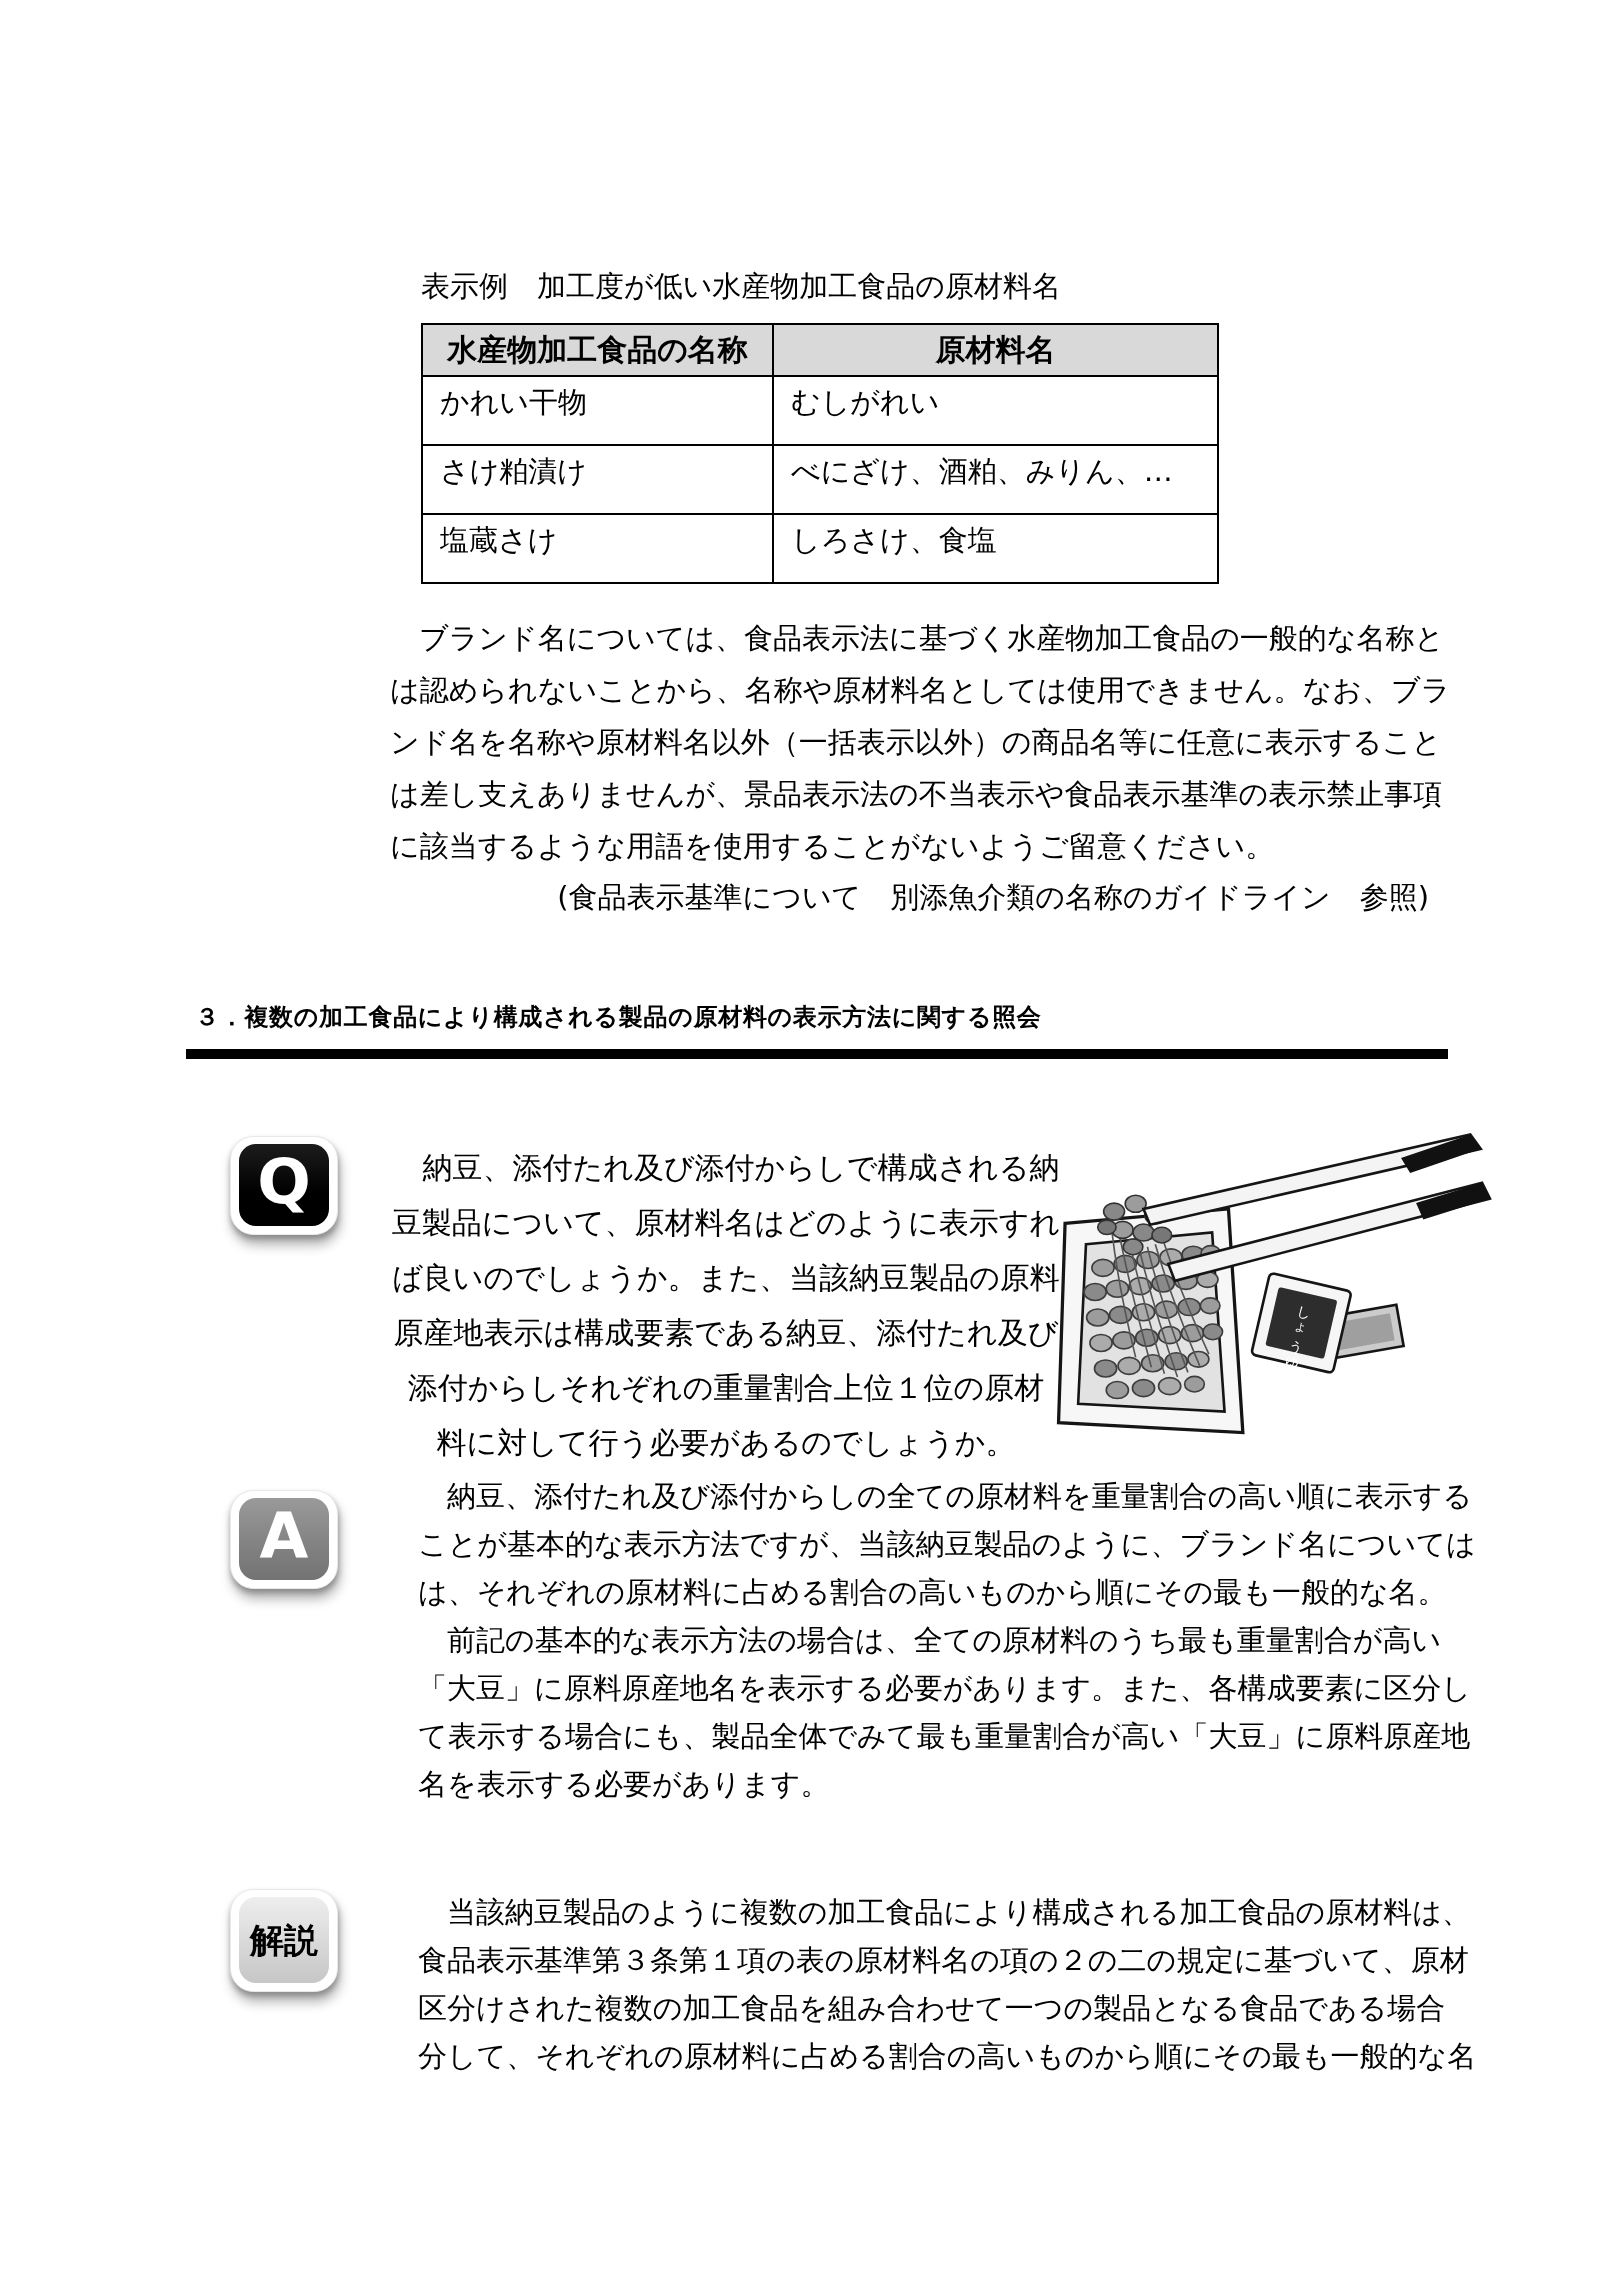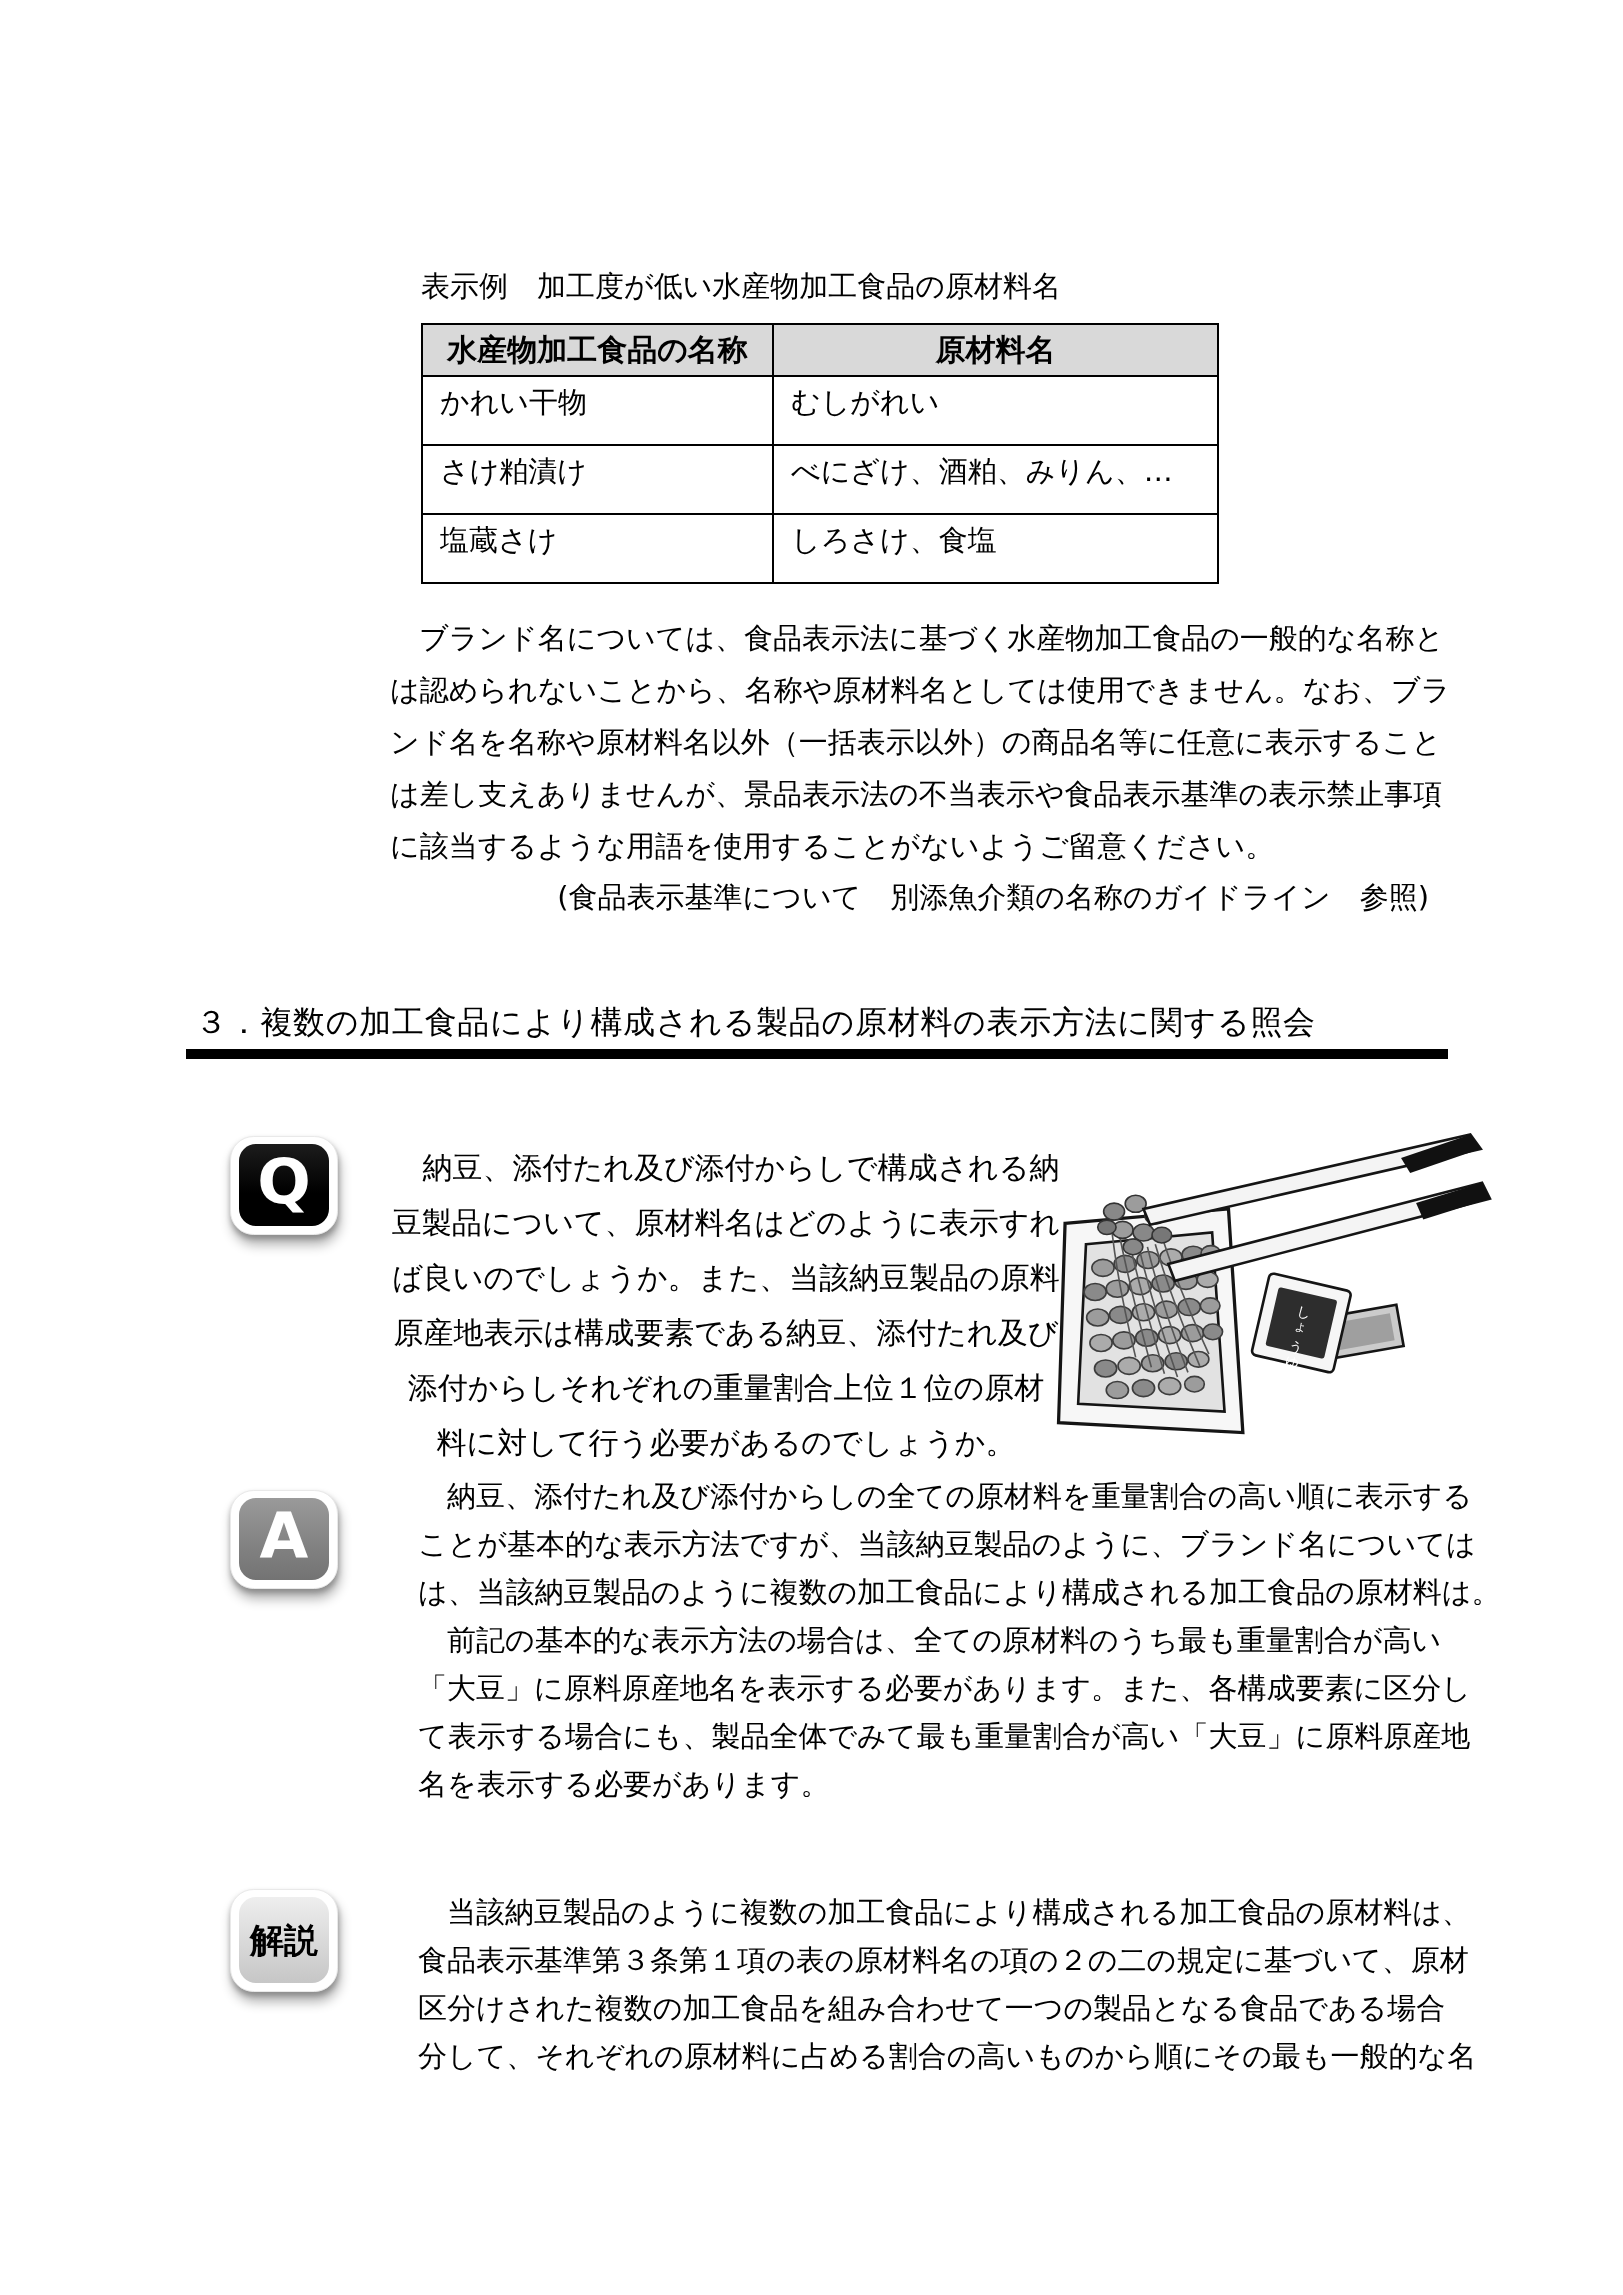--- a/index.html
+++ b/index.html
@@ -14,21 +14,21 @@
   .spec-table th, .spec-table td { border:2px solid #000; vertical-align:middle; }
   .spec-table th { height:50px; background:#d9d9d9; font-size:30px; font-weight:bold; text-align:center; padding:0; }
   .spec-table td { height:51px; font-size:29px; text-align:left; padding:0 0 16px 17px; white-space:pre; }
   .col-name { width:351px; } .col-ing { width:445px; }
 
   .note-block { position:absolute; left:390px; top:612px; width:1024px; font-size:29px; }
   .note-block .line { height:52px; line-height:52px; white-space:pre; }
   .note-ref { position:absolute; left:390px; top:871px; width:1039px; height:52px; line-height:52px;
               font-size:29px; text-align:right; white-space:pre; }
 
-  .heading { position:absolute; left:195px; top:1001px; font-size:32px; font-weight:normal; white-space:pre; letter-spacing:0.7px; }
+  .heading { position:absolute; left:195px; top:1001px; font-size:24px; font-weight:bold; white-space:pre; letter-spacing:0.7px; }
   .heading-rule { position:absolute; left:186px; top:1049px; width:1262px; height:9.8px; background:#000; }
 
   .keycap { position:absolute; width:106px; background:#fff; border:1.3px solid #e9e9e9; border-radius:23.6px;
             box-shadow: 2px 9.2px 11.8px rgba(0,0,0,0.30), 0.7px 3.3px 5.2px rgba(0,0,0,0.22); }
   .keycap .cap { position:absolute; left:7.9px; right:7.9px; top:7.2px; bottom:8.5px; border-radius:17px;
                  display:flex; align-items:center; justify-content:center; }
   .cap-q { background:linear-gradient(180deg,#1c1c1c 0%,#000 60%); }
   .cap-a { background:linear-gradient(180deg,#9a9a9a 0%,#838383 55%,#737373 100%); }
   .cap-k { background:linear-gradient(180deg,#eeeeee 0%,#d6d6d6 60%,#c6c6c6 100%); }
   .cap-letter { color:#fff; font-size:63px; font-weight:bold; line-height:1; transform:translateY(-2.6px); }
@@ -190,21 +190,21 @@
 
   <div class="keycap" style="left:230px; top:1490px; height:97px;">
     <div class="cap cap-a">
       <span class="cap-letter">A</span>
     </div>
   </div>
 
   <div class="body-text a-text">
     <div class="line">　納豆、添付たれ及び添付からしの全ての原材料を重量割合の高い順に表示する</div>
     <div class="line">ことが基本的な表示方法ですが、当該納豆製品のように、ブランド名については</div>
-    <div class="line">は、当該納豆製品のように複数の加工食品により構成される加工食品の原材料は。</div>
+    <div class="line">は、それぞれの原材料に占める割合の高いものから順にその最も一般的な名。</div>
     <div class="line">　前記の基本的な表示方法の場合は、全ての原材料のうち最も重量割合が高い</div>
     <div class="line">「大豆」に原料原産地名を表示する必要があります。また、各構成要素に区分し</div>
     <div class="line">て表示する場合にも、製品全体でみて最も重量割合が高い「大豆」に原料原産地</div>
     <div class="line">名を表示する必要があります。</div>
   </div>
 
   <div class="keycap" style="left:230px; top:1889px; height:101px;">
     <div class="cap cap-k">
       <span class="cap-kanji">解説</span>
     </div>

